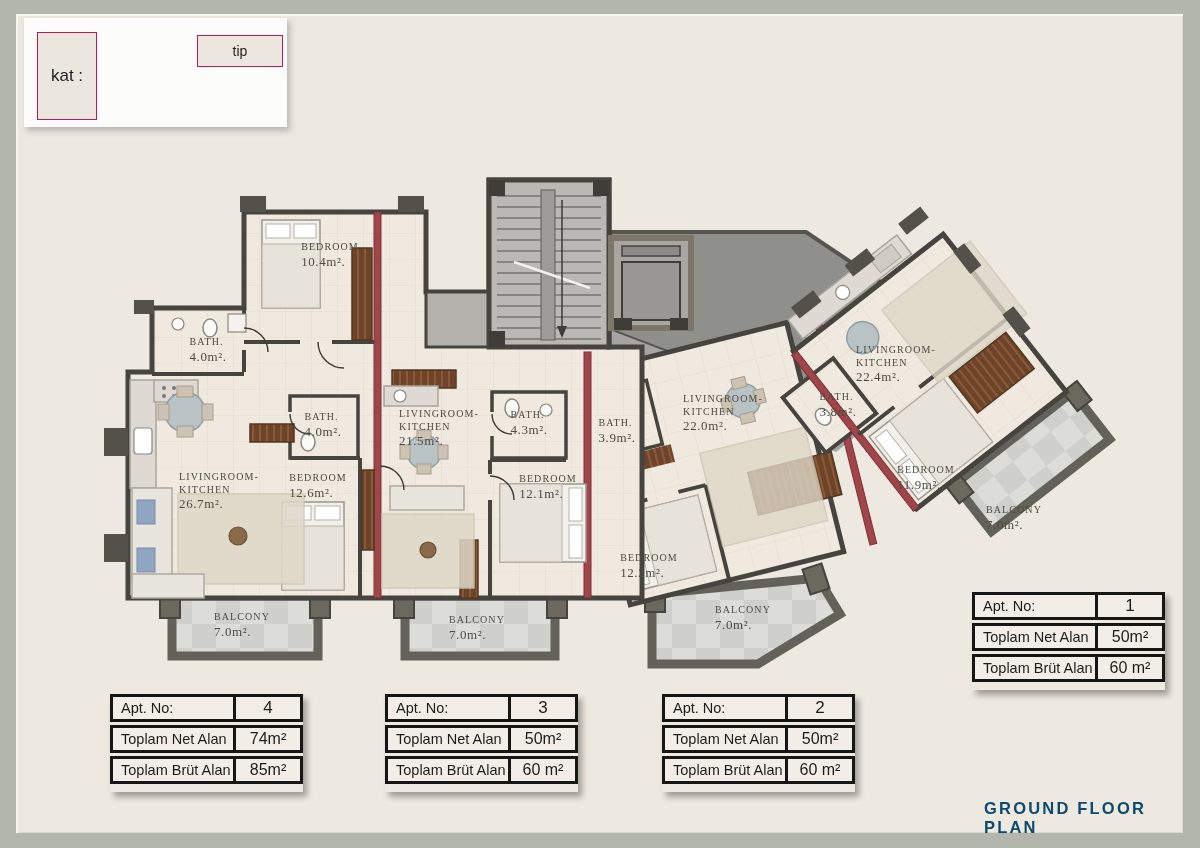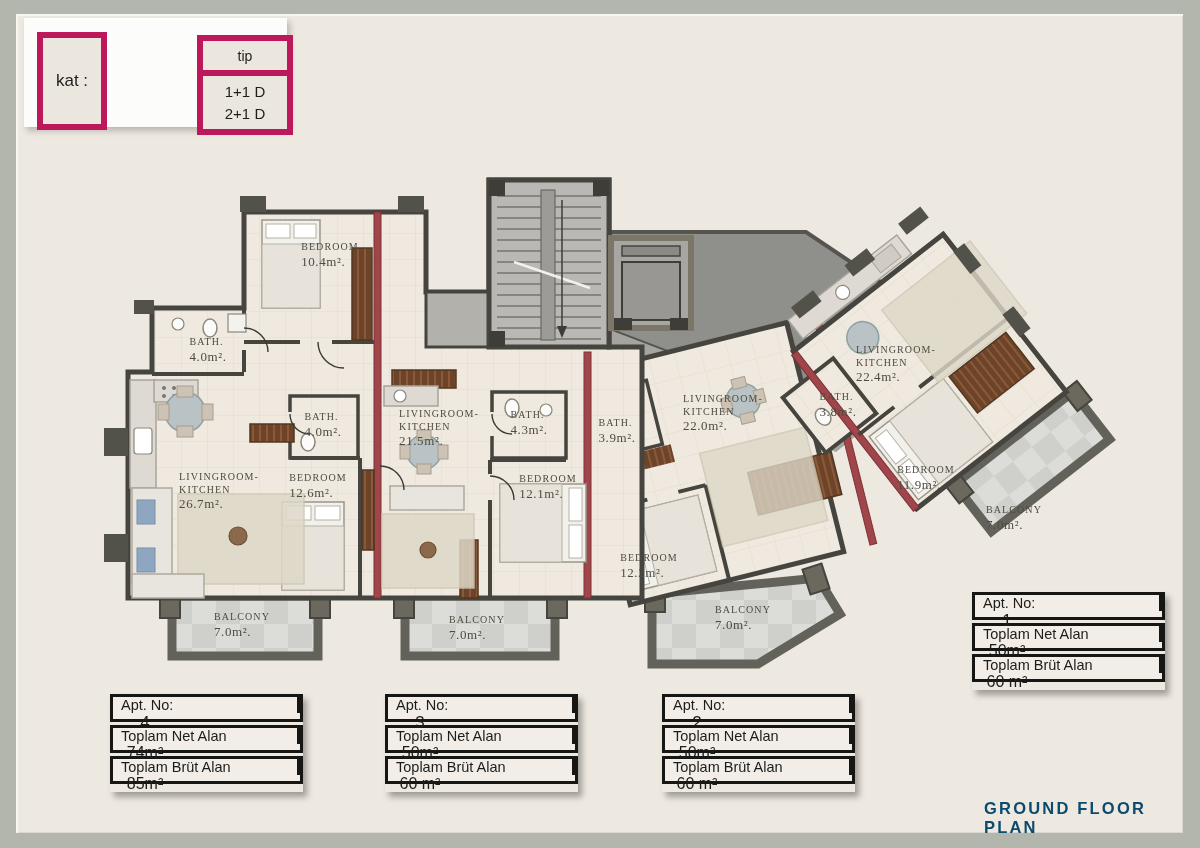--- a/index.html
+++ b/index.html
@@ -15,21 +15,21 @@
     box-shadow:inset -1px -1px 0 #ddd8cf;
   }
   svg.plan{position:absolute;left:0;top:0;z-index:2;}
   
   .legend{
     position:absolute;left:24px;top:18px;width:263px;height:109px;
     background:#fcfcfa;z-index:5;
     box-shadow:3px 4px 6px rgba(40,40,35,.25);
   }
   .legend .cell{
-    position:absolute;background:#ece7de;border:6px solid #be185d;
+    position:absolute;background:#ece7de;border:1px solid #be185d;
     display:flex;align-items:center;justify-content:center;
     color:#1e1e1c;
   }
   .cell-kat{left:13px;top:14px;width:58px;height:86px;font-size:17px;}
   .cell-zemin{left:78px;top:12px;width:88px;height:89px;font-size:18px;}
   .cell-tip{left:173px;top:17px;width:84px;height:30px;font-size:14px;}
   .cell-types{left:173px;top:52px;width:84px;height:53px;font-size:15px;flex-direction:column;line-height:1.45;}
   
   #labels{position:absolute;inset:0;z-index:3;pointer-events:none;}
   .room-label{
@@ -37,21 +37,21 @@
     text-align:left;white-space:nowrap;
     font-family:"Liberation Serif","DejaVu Serif",serif;
     color:#4e4c42;
   }
   .room-label .name-line{font-size:10px;letter-spacing:1.1px;line-height:1.25;}
   .room-label .area-line{font-size:13px;letter-spacing:.6px;line-height:1.3;}
   
   .apt-table{position:absolute;z-index:5;width:193px;box-shadow:4px 5px 6px rgba(45,45,40,.4);}
   .t-row{
     display:flex;background:#f2eee7;border:3px solid #161614;
-    margin-bottom:3px;height:22px;flex-direction:column;
+    margin-bottom:3px;height:22px;
   }
   .t-row:last-child{margin-bottom:8px;}
   .t-label{
     flex:1;display:flex;align-items:center;padding-left:8px;
     border-right:3px solid #161614;font-size:14.5px;color:#1c1c1a;
   }
   .t-value{width:64px;display:flex;align-items:center;justify-content:center;font-size:16px;color:#1c1c1a;}
   .t-value.num{font-size:17px;}
   
   .plan-title{
@@ -371,24 +371,20 @@
     </div>
   </div>
 
 <div class="legend">
   <div class="cell cell-kat">
     <span>kat :</span>
   </div>
   <div class="cell cell-tip">
     <span>tip</span>
   </div>
-  <div class="cell cell-types">
-    <div>1+1 D</div>
-    <div>2+1 D</div>
-  </div>
 </div>
 
 <div id="tables">
     <div class="apt-table" style="left: 110px; top: 694px;">
       <div class="t-row">
         <span class="t-label">Apt. No:</span>
         <span class="t-value num">4</span>
       </div>
       <div class="t-row">
         <span class="t-label">Toplam Net Alan</span>

